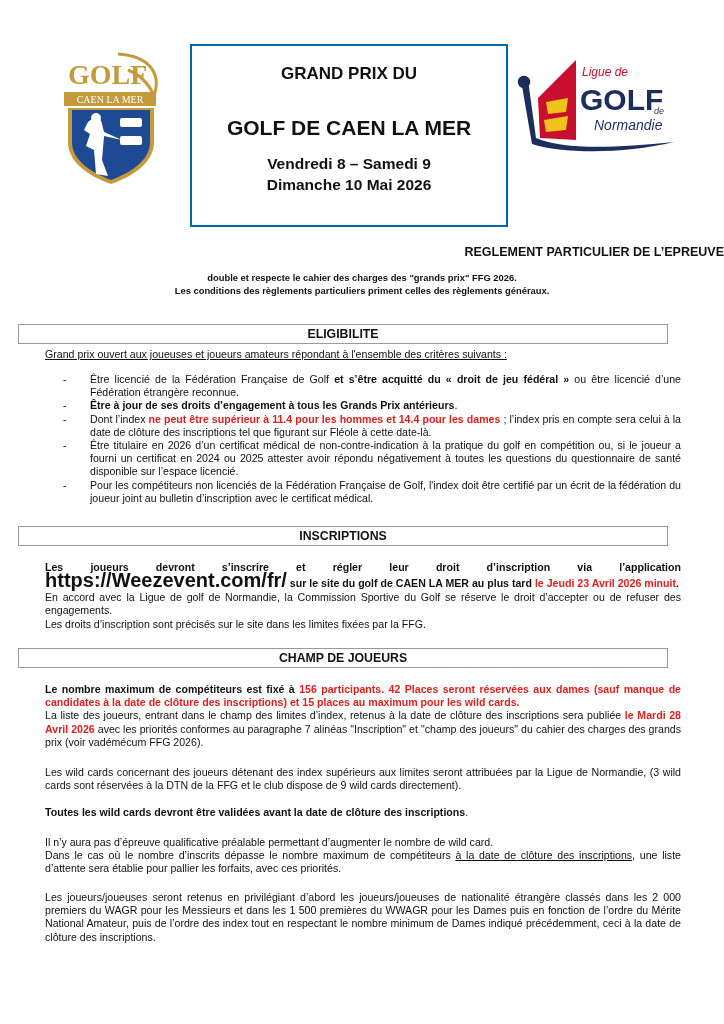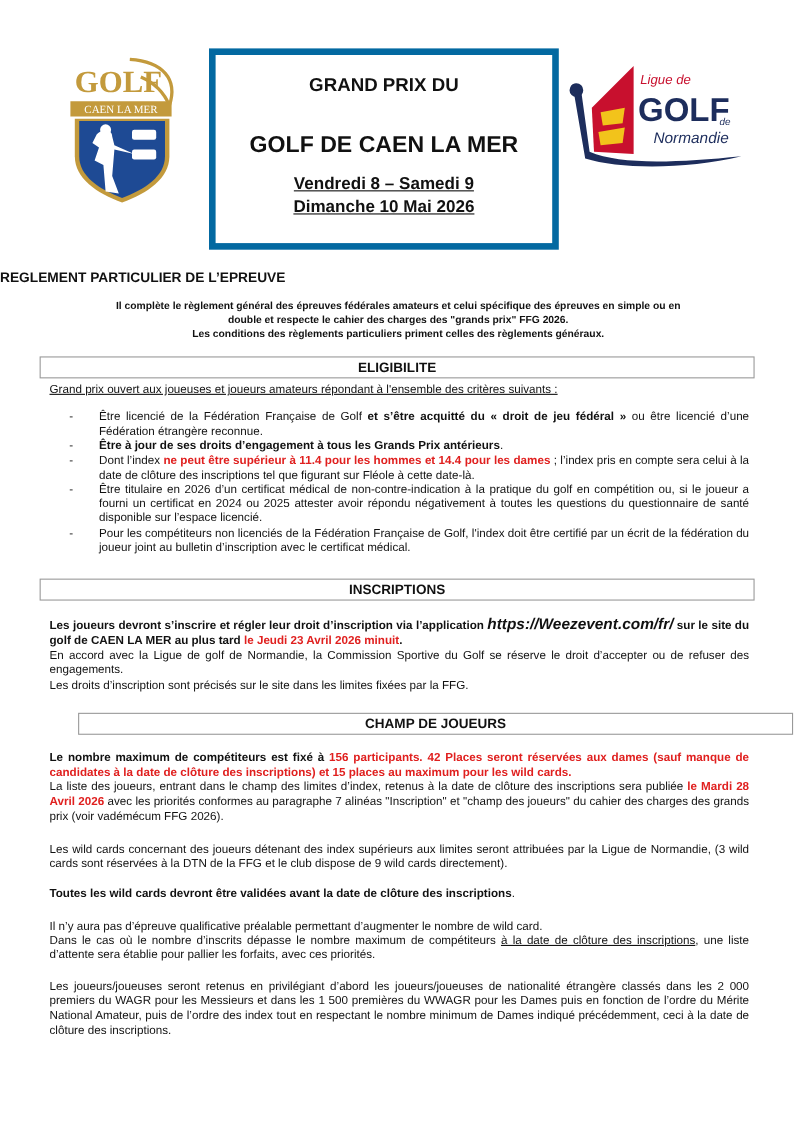--- a/index.html
+++ b/index.html
@@ -9,36 +9,36 @@
   .red { color: #e0201f; }
   b, .b { font-weight: bold; }
   u { text-decoration: underline; }
 
   
   #logo-left { left: 58px; top: 50px; width: 110px; height: 136px; }
   #logo-right { left: 514px; top: 58px; width: 170px; height: 96px; }
 
   
   #title-box { left: 190px; top: 44px; width: 318px; height: 183px;
-               border: 6px solid #0369a1; box-sizing: border-box; text-align: center; }
+               border: 2px solid #0369a1; box-sizing: border-box; text-align: center; }
   #title-box .t1 { position: absolute; left: 0; right: 0; top: 18px; font-size: 17px; font-weight: bold; }
   #title-box .t2 { position: absolute; left: 0; right: 0; top: 70px; font-size: 21px; font-weight: bold; }
-  #title-box .t3 { position: absolute; left: 0; right: 0; top: 107px; font-size: 15.5px; font-weight: bold; line-height: 21px; text-decoration: underline; }
+  #title-box .t3 { position: absolute; left: 0; right: 0; top: 107px; font-size: 15.5px; font-weight: bold; line-height: 21px; }
 
-  #reg-title { left: 0; width: 724px; top: 245px; text-align: left; font-size: 12.5px; font-weight: bold; }
+  #reg-title { left: 0; width: 724px; top: 245px; text-align: right; font-size: 12.5px; font-weight: bold; }
   #reg-intro { left: 40px; width: 644px; top: 272px; text-align: center; font-size: 9.4px; font-weight: bold; line-height: 12.6px; }
 
-  .section-head { position: absolute; left: 36px; width: 650px; height: 20px; box-sizing: border-box;
+  .section-head { position: absolute; left: 18px; width: 650px; height: 20px; box-sizing: border-box;
                   border: 1px solid #999; text-align: center; font-size: 12.3px; font-weight: bold; line-height: 18px; }
 
   .para { position: absolute; left: 45px; width: 636px; font-size: 10.6px; line-height: 13.2px; text-align: justify; }
   .bullets { position: absolute; left: 45px; width: 636px; font-size: 10.6px; line-height: 13.2px; margin: 0; padding: 0; list-style: none; }
   .bullets li { position: relative; padding-left: 45px; text-align: justify; }
   .bullets li .dash { position: absolute; left: 18px; top: 0; }
-  .url { font-size: 14px; font-weight: bold; font-style: italic; }
+  .url { font-size: 20px; font-weight: bold; }
 </style>
 </head>
 <body>
 
 <div id="logo-left" class="abs">
   <svg width="110" height="136" viewBox="0 0 110 136">
     <path d="M60 4 C90 6 104 22 96 46 C92 36 84 26 70 20" fill="none" stroke="#c39a3c" stroke-width="3"></path>
     <text x="10" y="34" font-family="Liberation Serif, serif" font-weight="bold" font-size="28" fill="#c39a3c">GOLF</text>
     <path d="M6 42 L98 42 L98 56 L6 56 Z" fill="#c39a3c"></path>
     <text x="52" y="53" text-anchor="middle" font-family="Liberation Serif, serif" font-size="10" fill="#ffffff">CAEN LA MER</text>
@@ -69,21 +69,20 @@
     <path d="M30 62 L54 58 L52 72 L32 74 Z" fill="#f2c31b"></path>
     <text x="68" y="18" font-family="Liberation Sans, sans-serif" font-size="12" font-style="italic" fill="#c8102e">Ligue de</text>
     <text x="66" y="52" font-family="Liberation Sans, sans-serif" font-weight="bold" font-size="30" fill="#1d2d5c">GOLF</text>
     <text x="140" y="56" font-family="Liberation Sans, sans-serif" font-size="9" font-style="italic" fill="#1d2d5c">de</text>
     <text x="80" y="72" font-family="Liberation Sans, sans-serif" font-size="14" font-style="italic" fill="#1d2d5c">Normandie</text>
   </svg>
 </div>
 
 <div id="reg-title" class="abs">REGLEMENT PARTICULIER DE L’EPREUVE</div>
 <div id="reg-intro" class="abs">
-  <div>Il complète le règlement général des épreuves fédérales amateurs et celui spécifique des épreuves en simple ou en</div>
   <div>double et respecte le cahier des charges des "grands prix" FFG 2026.</div>
   <div>Les conditions des règlements particuliers priment celles des règlements généraux.</div>
 </div>
 
 <div class="section-head" style="top:324px;">ELIGIBILITE</div>
 <div class="para" style="top:348px;text-decoration:underline;">Grand prix ouvert aux joueuses et joueurs amateurs répondant à l'ensemble des critères suivants :</div>
 <ul class="bullets" style="top:373px;">
   <li>
     <span class="dash">-</span>
     <span>Être licencié de la Fédération Française de Golf </span><b>et s’être acquitté du « droit de jeu fédéral »</b><span> ou être licencié d’une Fédération étrangère reconnue.</span>
@@ -106,21 +105,21 @@
   </li>
 </ul>
 
 <div class="section-head" style="top:526px;">INSCRIPTIONS</div>
 <div class="para" style="top:561px; line-height:13.4px;">
   <b>Les joueurs devront s’inscrire et régler leur droit d’inscription via l’application </b><span class="url">https://Weezevent.com/fr/</span><b> sur le site du golf de CAEN LA MER au plus tard </b><b class="red">le Jeudi 23 Avril 2026 minuit</b><b>.</b>
   <div>En accord avec la Ligue de golf de Normandie, la Commission Sportive du Golf se réserve le droit d’accepter ou de refuser des engagements.</div>
   <div>Les droits d’inscription sont précisés sur le site dans les limites fixées par la FFG.</div>
 </div>
 
-<div class="section-head" style="top:648px;margin-left:35px;">CHAMP DE JOUEURS</div>
+<div class="section-head" style="top:648px;">CHAMP DE JOUEURS</div>
 <div class="para" style="top:683px;">
   <b>Le nombre maximum de compétiteurs est fixé à </b><b class="red">156 participants. 42 Places seront réservées aux dames (sauf manque de candidates à la date de clôture des inscriptions) et 15 places au maximum pour les wild cards.</b>
   <div>
     <span>La liste des joueurs, entrant dans le champ des limites d’index, retenus à la date de clôture des inscriptions sera publiée </span><b class="red">le Mardi 28 Avril 2026</b><span> avec les priorités conformes au paragraphe 7 alinéas "Inscription" et "champ des joueurs" du cahier des charges des grands prix (voir vadémécum FFG 2026).</span>
   </div>
 </div>
 <div class="para" style="top:766px;">Les wild cards concernant des joueurs détenant des index supérieurs aux limites seront attribuées par la Ligue de Normandie, (3 wild cards sont réservées à la DTN de la FFG et le club dispose de 9 wild cards directement).</div>
 <div class="para" style="top:806px;">
   <b>Toutes les wild cards devront être validées avant la date de clôture des inscriptions</b><span>.</span>
 </div>

